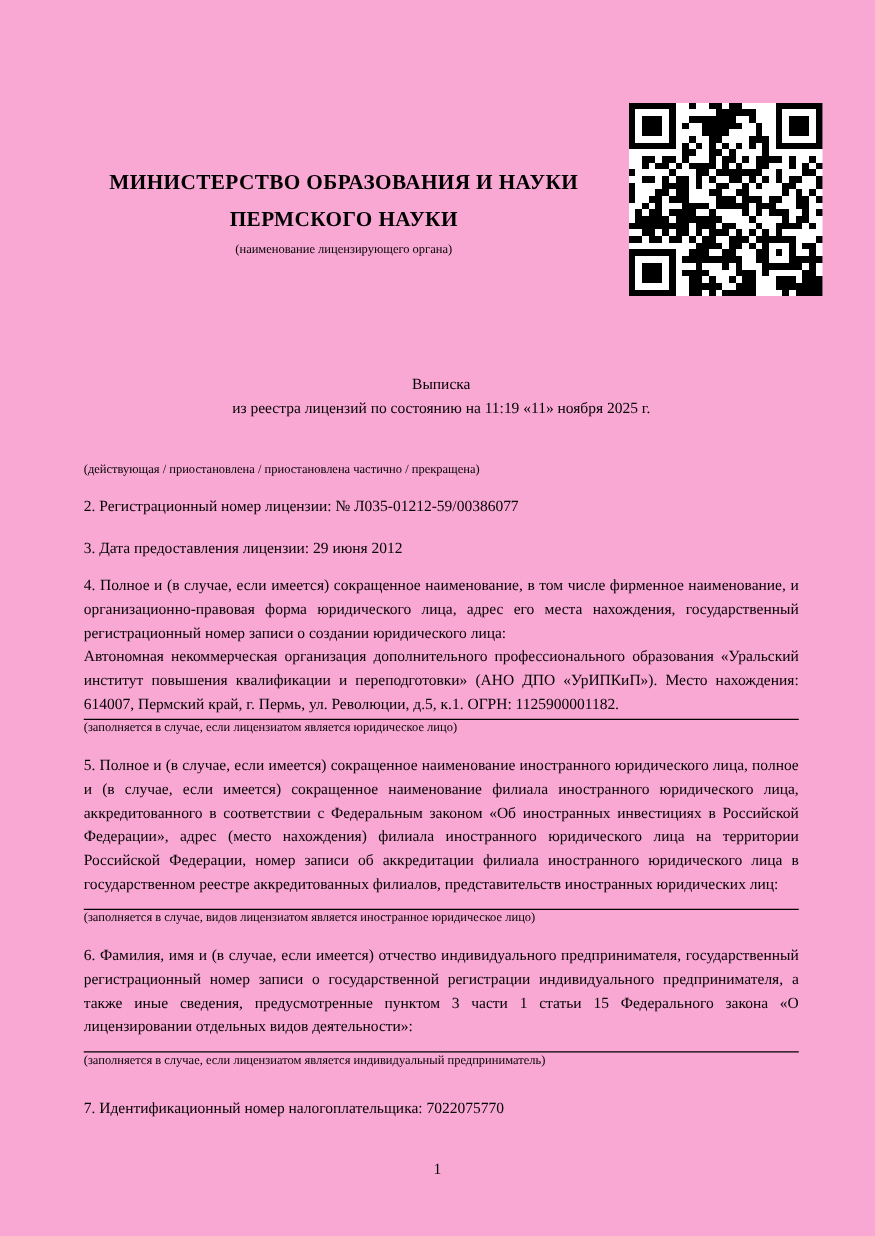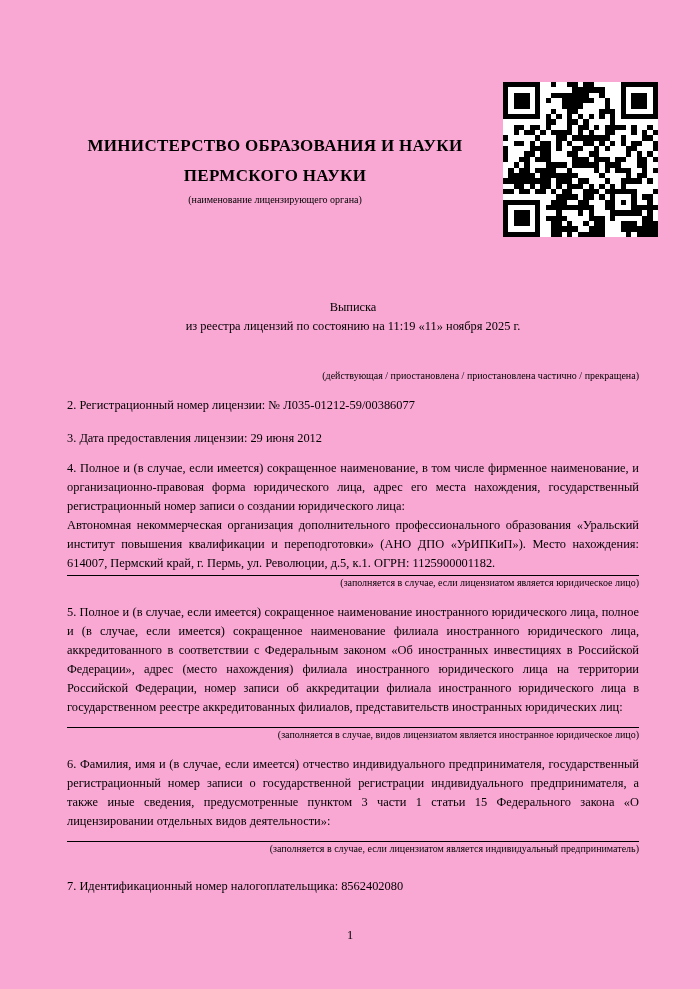--- a/index.html
+++ b/index.html
@@ -42,21 +42,21 @@
     left: 67px;
     top: 298px;
     width: 572px;
     font-size: 12.4px;
     line-height: 19px;
   }
   .title-block { text-align: center; margin-bottom: 33px; }
   .item { margin-top: 14px; }
   .item-first { margin-top: 0; }
   .just { text-align: justify; }
-  .note-centered { text-align: right; }
+  .note-centered { text-align: left; }
   .item1-note { margin-bottom: 3px; }
   .fill-rule {
     border-top: 1.5px solid #000000;
     height: 0;
     margin-top: 2px;
   }
   .rule-gap { margin-top: 10px; }
   .item4-block { margin-top: 11px; }
   .item7-block { margin-top: 22px; }
   .page-number {
@@ -116,20 +116,20 @@
       <div class="small-note note-centered">(заполняется в случае, видов лицензиатом является иностранное юридическое лицо)</div>
     </div>
 
     <div class="item">
       <div class="just">6. Фамилия, имя и (в случае, если имеется) отчество индивидуального предпринимателя, государственный регистрационный номер записи о государственной регистрации индивидуального предпринимателя, а также иные сведения, предусмотренные пунктом 3 части 1 статьи 15 Федерального закона «О лицензировании отдельных видов деятельности»:</div>
       <div class="fill-rule rule-gap"></div>
       <div class="small-note note-centered">(заполняется в случае, если лицензиатом является индивидуальный предприниматель)</div>
     </div>
 
     <div class="item item7-block">
-      <div>7. Идентификационный номер налогоплательщика: 8562402080</div>
+      <div>7. Идентификационный номер налогоплательщика: 7022075770</div>
     </div>
 
   </div>
 
   <div class="page-number">1</div>
 
 </div>
 
 </body></html>

